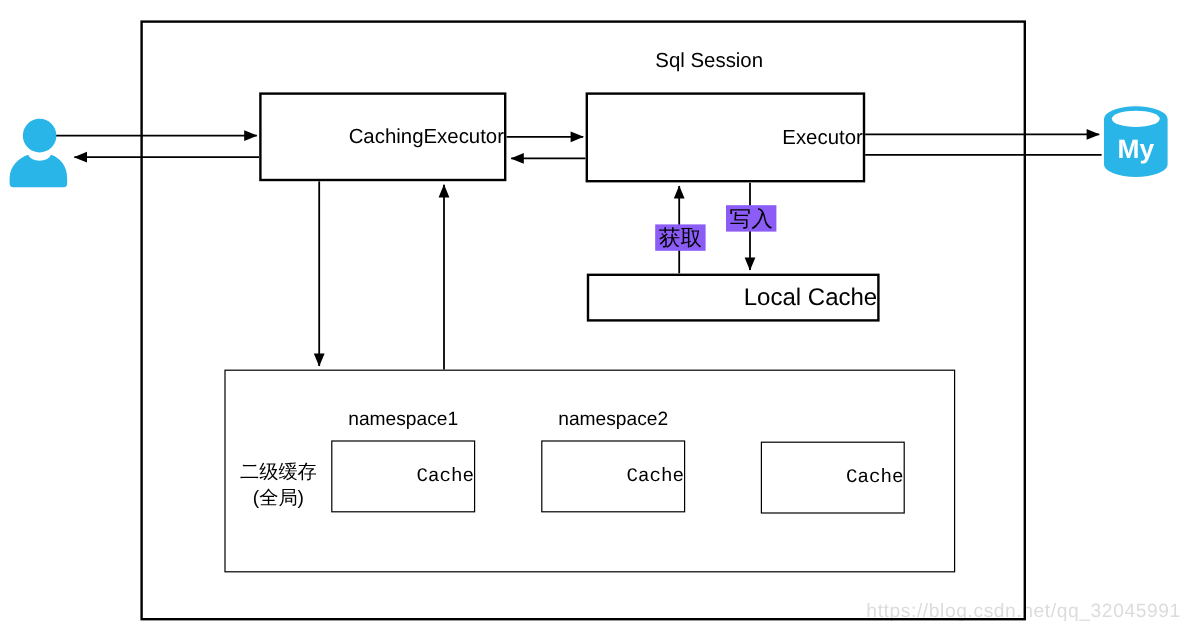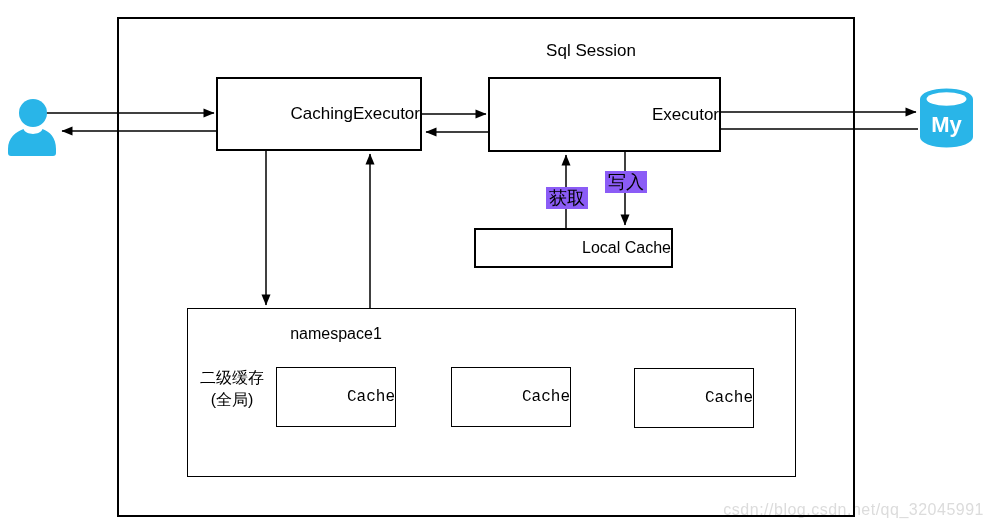--- a/index.html
+++ b/index.html
@@ -44,21 +44,21 @@
     font-size:16px;color:#dcdcdc;
     letter-spacing:0.5px;
   }
   .icon{position:absolute;z-index:3;}
 </style>
 </head>
 <body>
 
 <div class="canvas">
 
-  <div class="watermark">csdn://blog.csdn.net/qq_32045991</div>
+  <div class="watermark">https://blog.csdn.net/qq_32045991</div>
 
   <div class="outer" style="left:117px;top:17px;width:738px;height:500px;"></div>
 
   <svg class="wires" width="991" height="530" viewBox="0 0 991 530">
     <defs>
       <marker id="arr" markerUnits="userSpaceOnUse" markerWidth="12" markerHeight="10" refX="11" refY="5" orient="auto">
         <path d="M0.5,0.5 L11.5,5 L0.5,9.5 Z" fill="#000"></path>
       </marker>
     </defs>
     <line x1="46" y1="113" x2="214" y2="113" stroke="#000" stroke-width="1.5" marker-end="url(#arr)"></line>
@@ -76,39 +76,40 @@
   <div class="lbl center" style="left:491px;top:41px;width:200px;font-size:17px;">Sql Session</div>
 
   <div class="box" style="left:216px;top:77px;width:206px;height:74px;">
     <span>CachingExecutor</span>
   </div>
 
   <div class="box" style="left:488px;top:77px;width:233px;height:75px;">
     <span>Executor</span>
   </div>
 
-  <div class="box" style="left:474px;top:228px;width:199px;height:40px;font-size:16px;">
+  <div class="box" style="left:489px;top:228px;width:244px;height:40px;font-size:20px;">
     <span>Local Cache</span>
   </div>
 
   <div class="edge-lbl" style="left:546px;top:187px;width:42px;">获取</div>
   <div class="edge-lbl" style="left:605px;top:171px;width:42px;">写入</div>
 
   <div class="box thin" style="left:187px;top:308px;width:609px;height:169px;background:transparent;"></div>
 
-  <div class="lbl center" style="left:190px;top:367px;width:84px;line-height:22px;white-space:normal;">
+  <div class="lbl center" style="left:190px;top:383px;width:84px;line-height:22px;white-space:normal;">
     <span style="display:block;">二级缓存</span>
     <span style="display:block;">(全局)</span>
   </div>
 
-  <div class="lbl center" style="left:276px;top:324px;width:120px;">namespace1</div>
+  <div class="lbl center" style="left:276px;top:340px;width:120px;">namespace1</div>
   <div class="box thin" style="left:276px;top:367px;width:120px;height:60px;font-size:16px;">
     <span>Cache</span>
   </div>
 
+  <div class="lbl center" style="left:451px;top:340px;width:120px;">namespace2</div>
   <div class="box thin" style="left:451px;top:367px;width:120px;height:60px;font-size:16px;">
     <span>Cache</span>
   </div>
 
   <div class="box thin" style="left:634px;top:368px;width:120px;height:60px;font-size:16px;">
     <span>Cache</span>
   </div>
 
   <svg class="icon" style="left:7px;top:97px;" width="50" height="60" viewBox="0 0 50 60">
     <circle cx="26" cy="16" r="14" fill="#29b5e8"></circle>

